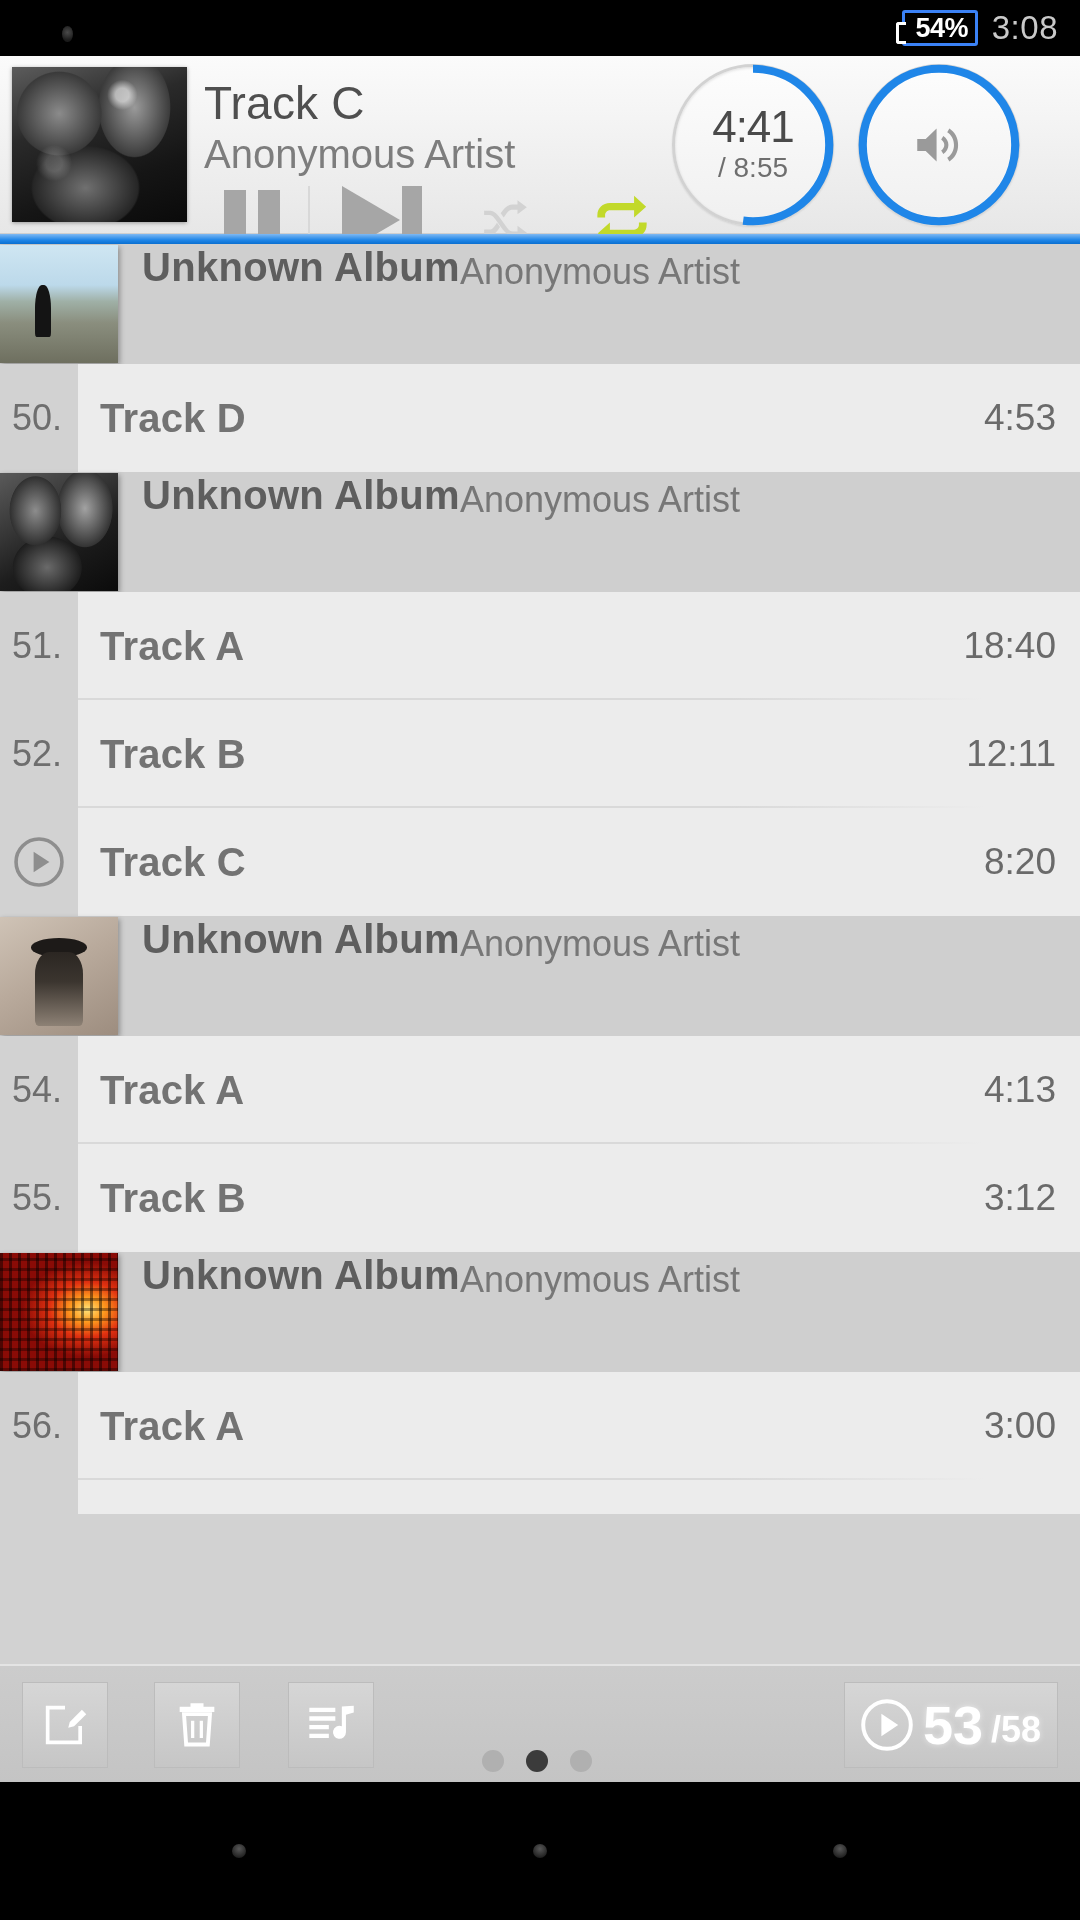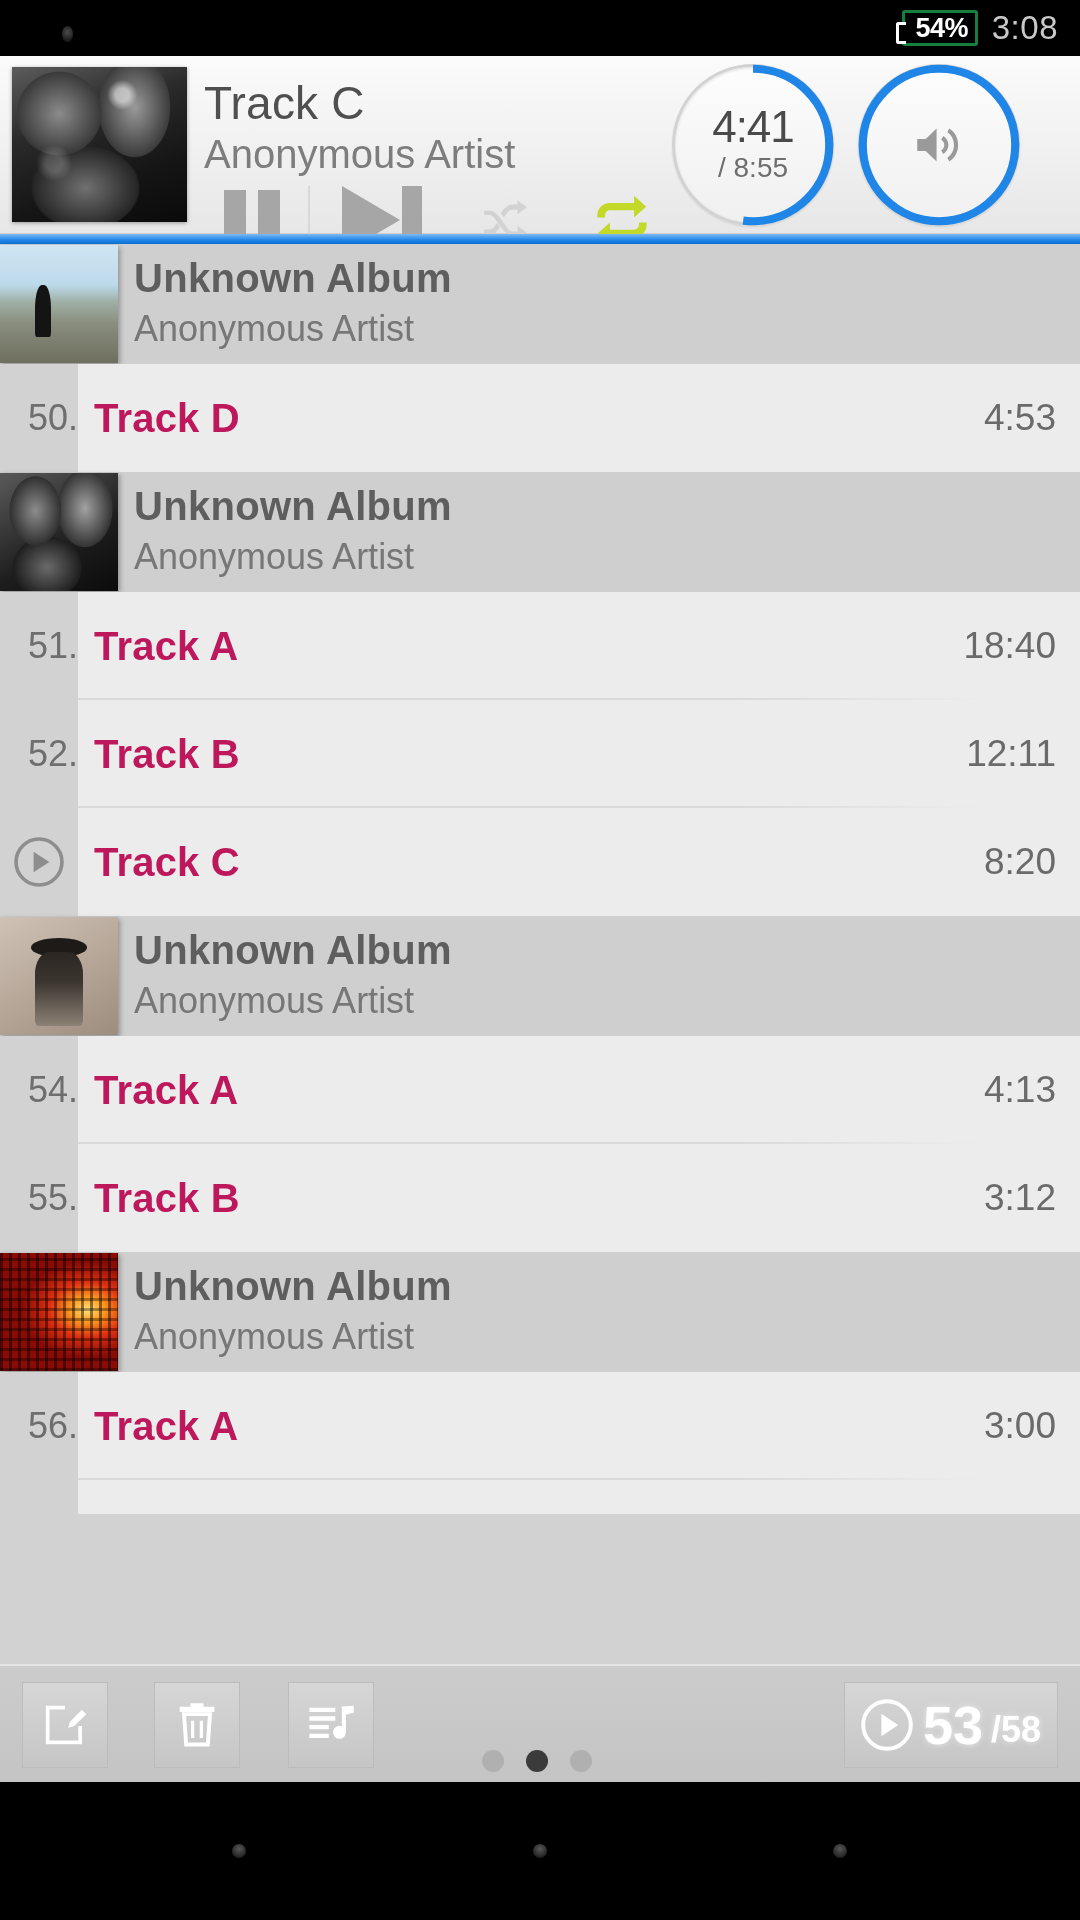--- a/index.html
+++ b/index.html
@@ -21,21 +21,21 @@
     border-radius:50%;
     background:radial-gradient(circle at 50% 40%, #4a4a4a, #1b1b1b 70%);
   }
   .status-right {
     position:absolute; right:22px; top:0; height:56px;
     display:flex; align-items:center; gap:14px;
   }
   .battery {
     position:relative; display:flex; align-items:center; justify-content:center;
     height:36px; min-width:76px; padding:0 6px 0 10px;
-    border:3px solid #15803d; border-radius:3px;
+    border:3px solid #3b82f6; border-radius:3px;
     color:#fff; font-size:27px; font-weight:bold; letter-spacing:-0.5px;
   }
   .battery::before {
     content:""; position:absolute; left:-9px; top:9px;
     width:7px; height:16px; background:#000;
     border:3px solid #fff; border-right:none; border-radius:3px 0 0 3px;
   }
   .clock { font-size:33px; color:#c9c9c9; letter-spacing:0.5px; }
 
   
@@ -125,41 +125,41 @@
   }
   .album-row {
     position:relative; height:120px; background:#cfcfcf;
     display:flex; align-items:stretch;
   }
   .album-thumb {
     width:118px; height:118px; flex:0 0 118px;
     box-shadow:2px 2px 5px rgba(0,0,0,.30);
     overflow:hidden; position:relative; margin-top:1px;
   }
-  .album-meta { padding-left:16px; display:flex; flex-direction:column; justify-content:center; }
+  .album-meta { padding-left:24px; display:flex; flex-direction:row; justify-content:flex-start; }
   .album-name { font-size:40px; font-weight:bold; color:#5e5e5e; line-height:1.15; letter-spacing:0.3px; }
   .album-artist { font-size:36px; color:#777; line-height:1.35; margin-top:4px; }
 
   .track-row {
     position:relative; height:108px; background:#ececec;
     display:flex; align-items:center;
   }
   .track-row::after{
     content:""; position:absolute; left:78px; right:96px; bottom:0; height:2px;
     background:linear-gradient(to right, #d9d9d9 0%, #d9d9d9 72%, rgba(217,217,217,0) 100%);
   }
   .track-row.last::after{ display:none; }
   .tnum-col {
     width:78px; flex:0 0 78px; height:108px; background:#d2d2d2;
     display:flex; align-items:center; justify-content:flex-end;
-    padding-right:0;
+    padding-right:16px;
     font-size:36px; color:#6e6e6e;
   }
   .tnum-col.playing { justify-content:center; padding-right:0; }
-  .tname { flex:1; padding-left:16px; font-size:40px; font-weight:bold; color:#be185d; letter-spacing:0.2px; }
+  .tname { flex:1; padding-left:22px; font-size:40px; font-weight:bold; color:#737373; letter-spacing:0.2px; }
   .tdur { padding-right:24px; font-size:37px; color:#6a6a6a; }
   .track-row.partial { height:34px; overflow:hidden; }
 
   
   .art-beach{position:absolute;inset:0;
     background:linear-gradient(to bottom,#cfe6f2 0%,#bcd9ea 34%,#9fb0a6 48%,#8a8e7e 66%,#6e6f5f 100%);}
   .art-beach::after{content:"";position:absolute;left:30%;top:34%;width:13%;height:44%;
     background:#141414;border-radius:45% 45% 10% 10%;}
   .art-sax{position:absolute;inset:0;filter:grayscale(1);
     background:

